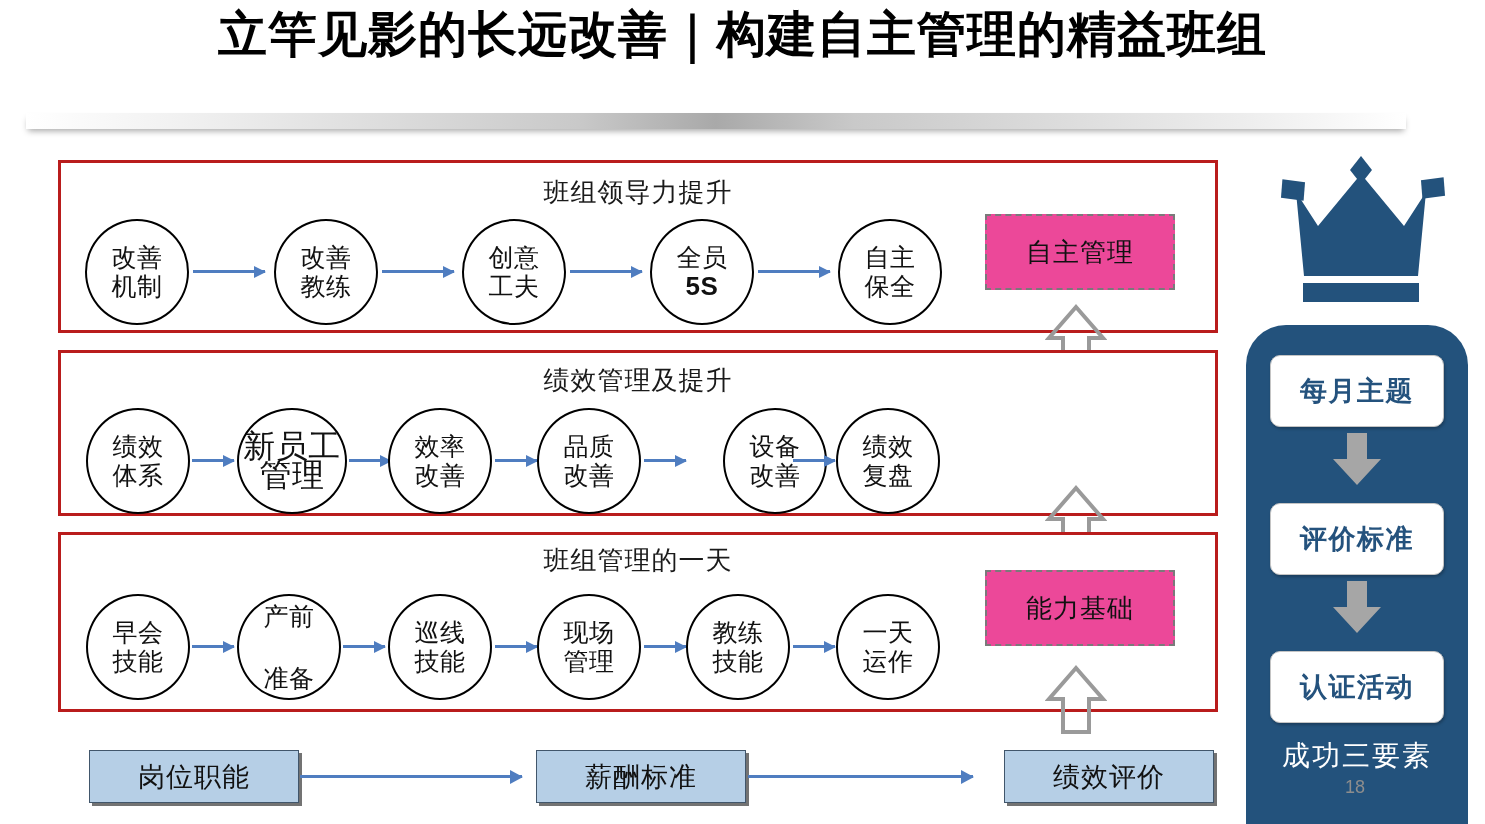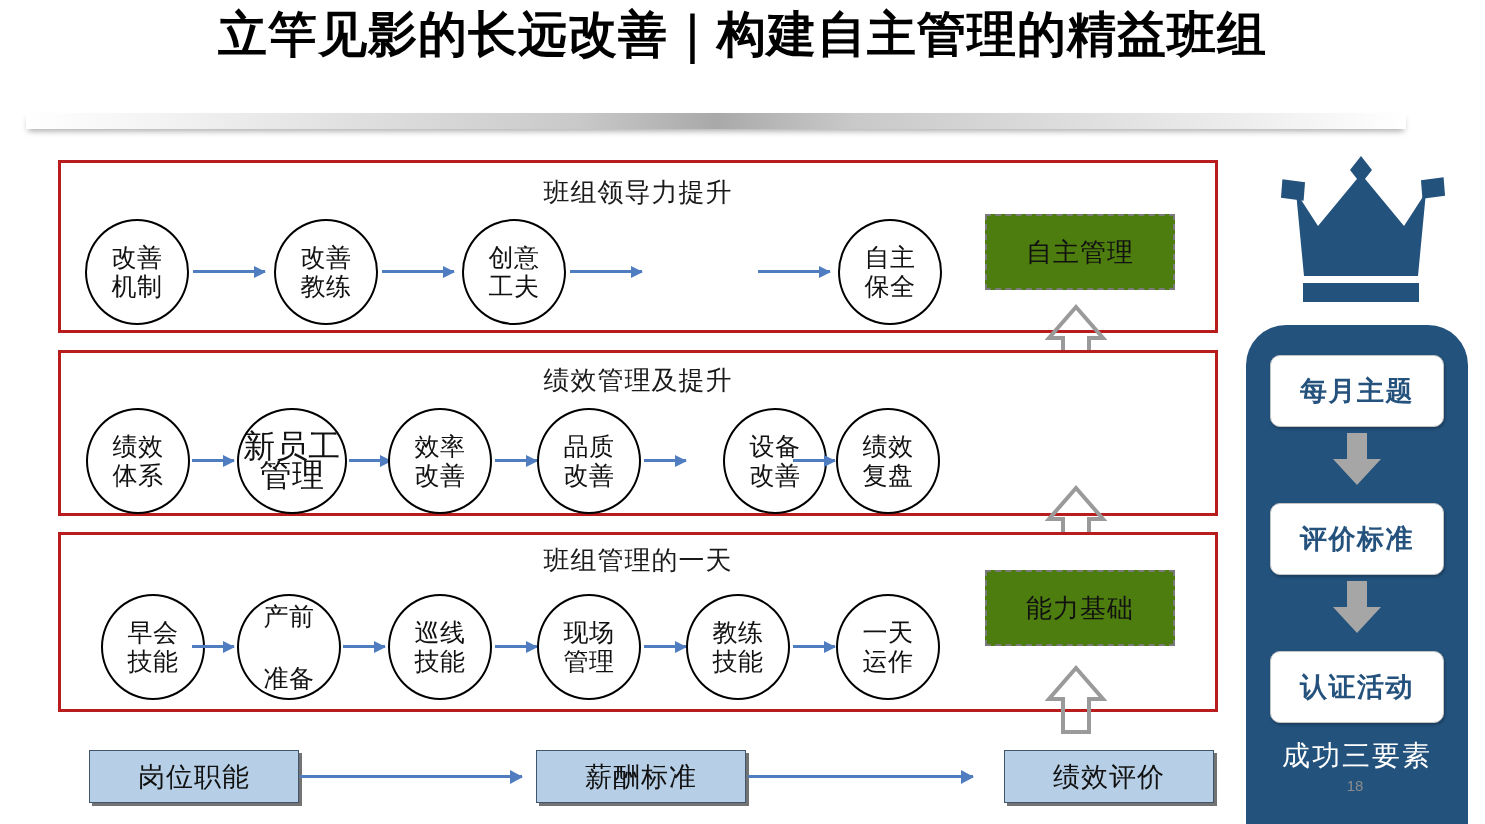--- a/index.html
+++ b/index.html
@@ -55,21 +55,21 @@
     position:absolute;height:3px;background:#4f7dc0;
   }
   .arrow::after{
     content:"";position:absolute;right:-1px;top:-4.5px;
     border-left:12px solid #4f7dc0;
     border-top:6px solid transparent;
     border-bottom:6px solid transparent;
   }
 
   .dashed-box{
-    position:absolute;border:2.4px dashed #7a7a7a;background:#4d7c0f;
+    position:absolute;border:2.4px dashed #7a7a7a;background:#ec4899;
     display:flex;align-items:center;justify-content:center;
     font-size:26px;color:#111;letter-spacing:1px;box-sizing:border-box;
   }
 
   
   .up-arrow{position:absolute;width:62px;height:72px;}
 
   
   .blue-box{
     position:absolute;top:750px;height:53px;
@@ -114,21 +114,21 @@
   .step-arrow{position:absolute;left:85px;width:52px;height:54px;}
   #step-arrow-0{top:108px;}
   #step-arrow-1{top:256px;}
 
   #success-footer{
     position:absolute;left:0;right:0;top:412px;text-align:center;
     font-size:28px;color:#fff;letter-spacing:2px;
   }
   #page-number{
     position:absolute;left:0;right:4px;top:452px;text-align:center;
-    font-size:15px;color:#8d8d8d;
+    font-size:18px;color:#8d8d8d;
   }
 </style>
 </head>
 <body>
 
 <div id="slide-title">立竿见影的长远改善｜构建自主管理的精益班组</div>
 <div id="title-divider"></div>
 
 <div id="flow-area">
 
@@ -144,20 +144,24 @@
   <div class="node" style="left:274px;top:219px;width:104px;height:106px;">
     <span class="l1">改善</span>
     <span class="l2">教练</span>
   </div>
   <div class="arrow" style="left:382px;top:270px;width:72px;"></div>
   <div class="node" style="left:462px;top:219px;width:104px;height:106px;">
     <span class="l1">创意</span>
     <span class="l2">工夫</span>
   </div>
   <div class="arrow" style="left:570px;top:270px;width:72px;"></div>
+  <div class="node" style="left:650px;top:219px;width:104px;height:106px;">
+    <span class="l1">全员</span>
+    <span class="l2 bold">5S</span>
+  </div>
   <div class="arrow" style="left:758px;top:270px;width:72px;"></div>
   <div class="node" style="left:838px;top:219px;width:104px;height:106px;">
     <span class="l1">自主</span>
     <span class="l2">保全</span>
   </div>
   <div class="dashed-box" style="left:985px;top:214px;width:190px;height:76px;">自主管理</div>
 
   <svg class="up-arrow" style="left:1045px;top:303px;" viewBox="0 0 62 72">
     <polygon points="31,4 58,35 44,35 44,68 18,68 18,35 4,35" fill="none" stroke="#9a9a9a" stroke-width="4"></polygon>
   </svg>
@@ -197,21 +201,21 @@
   </div>
 
   <svg class="up-arrow" style="left:1045px;top:484px;" viewBox="0 0 62 72">
     <polygon points="31,4 58,35 44,35 44,68 18,68 18,35 4,35" fill="none" stroke="#9a9a9a" stroke-width="4"></polygon>
   </svg>
 
   <div class="row-box" id="row-box-3">
     <div class="row-title">班组管理的一天</div>
   </div>
 
-  <div class="node" style="left:101px;top:594px;width:104px;height:106px;">
+  <div class="node" style="left:86px;top:594px;width:104px;height:106px;">
     <span class="l1">早会</span>
     <span class="l2">技能</span>
   </div>
   <div class="arrow" style="left:192px;top:645px;width:42px;"></div>
   <div class="node" style="left:237px;top:594px;width:104px;height:106px;gap:33px;">
     <span class="l1">产前</span>
     <span class="l2">准备</span>
   </div>
   <div class="arrow" style="left:343px;top:645px;width:42px;"></div>
   <div class="node" style="left:388px;top:594px;width:104px;height:106px;">

